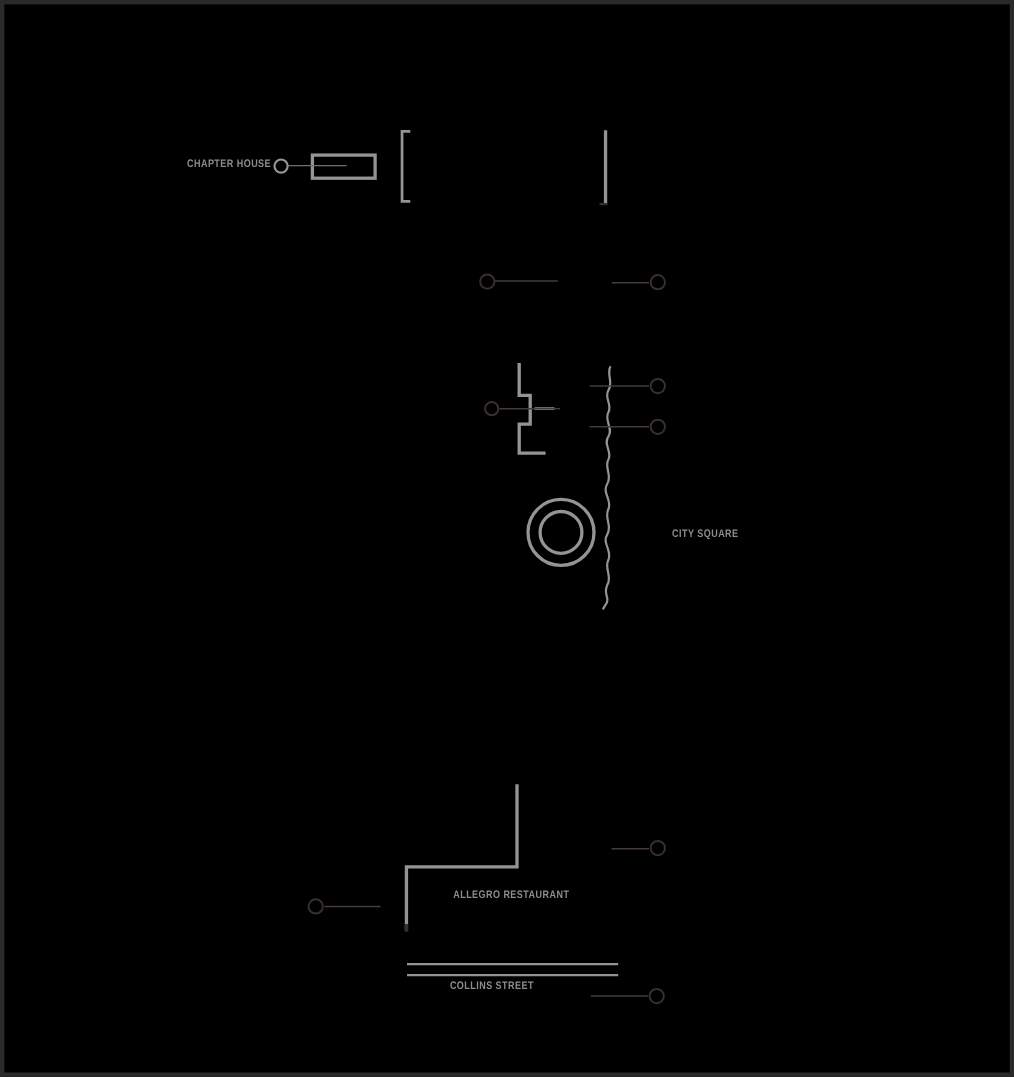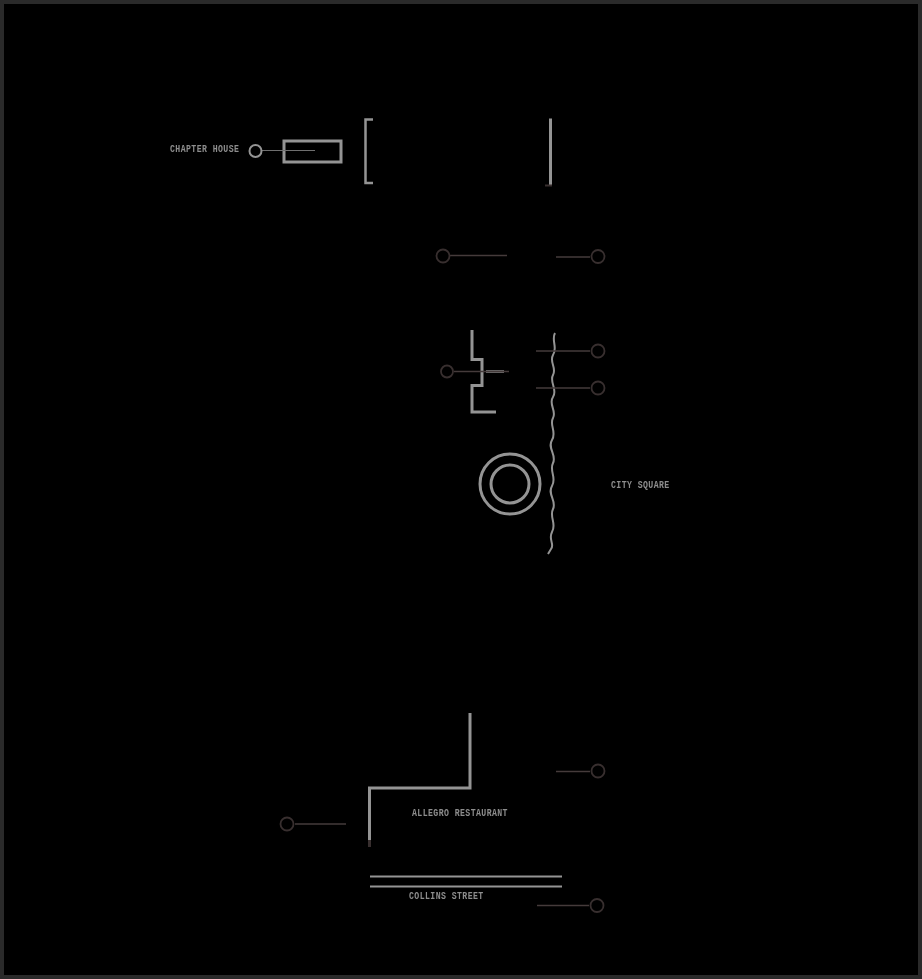--- a/index.html
+++ b/index.html
@@ -3,21 +3,21 @@
 <meta charset="utf-8">
 <style>
   html,body{margin:0;padding:0;background:#050505;}
   .canvas{
     position:relative;
     width:922px;height:979px;
     box-sizing:border-box;
     background:var(--bg,#000000);
     border:4px solid var(--border,#2a2a2a);
     overflow:hidden;
-    font-family:Liberation Mono, monospace;
+    font-family:Liberation Sans, sans-serif;
   }
   .map-svg{position:absolute;left:0;top:0;}
   .label{
     position:absolute;
     font-size:10px;
     font-weight:700;
     line-height:10px;
     letter-spacing:.5px;
     color:var(--label,#8d8d8d);
     transform:scaleX(.82);

